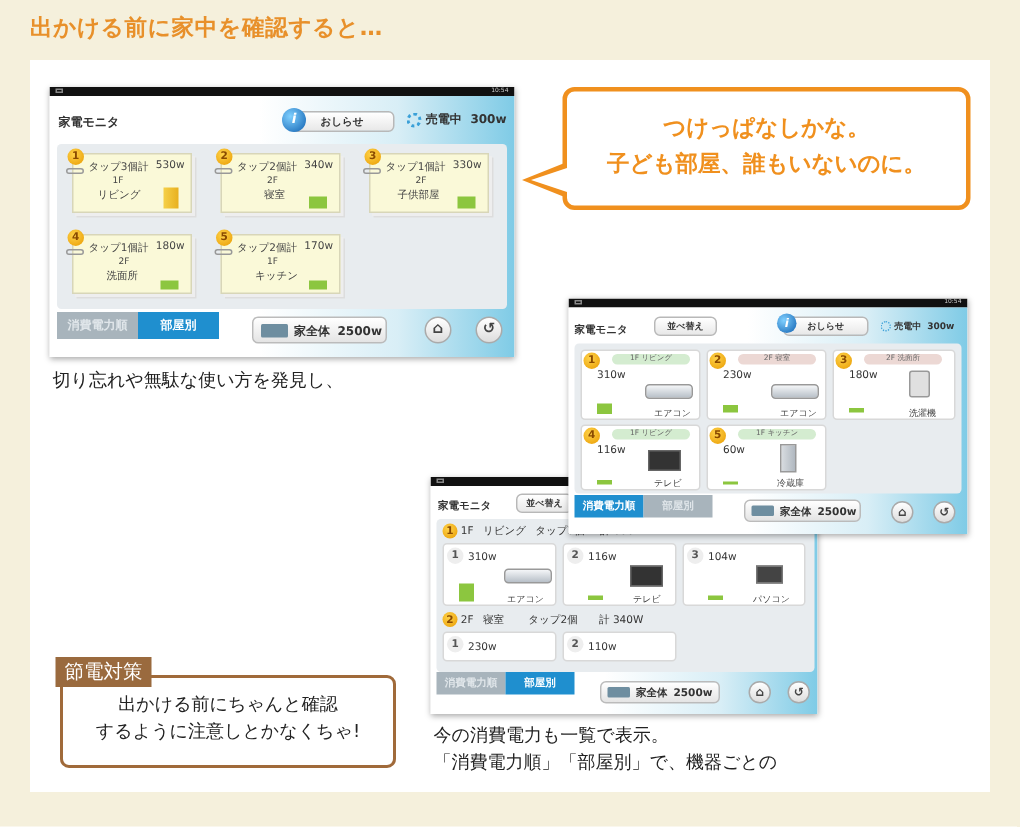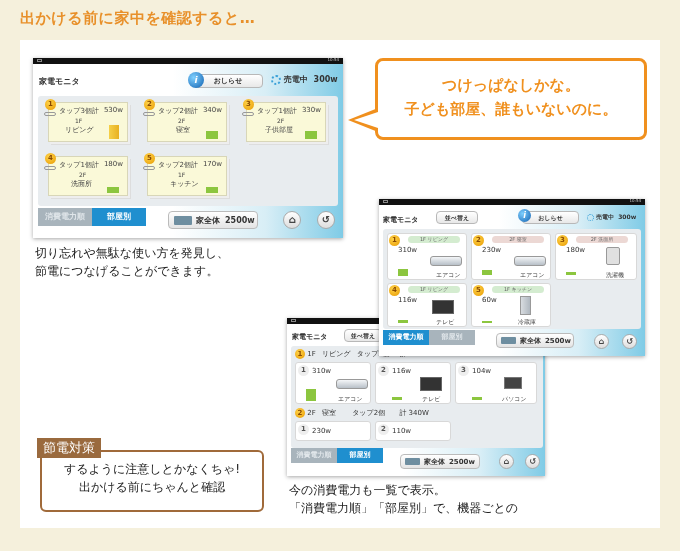--- a/index.html
+++ b/index.html
@@ -131,21 +131,20 @@
       <span>家全体</span>
       <span style="margin-left:5px;">2500w</span>
     </div>
     <div class="circbtn" style="left:250px;top:147px;width:18px;height:18px;font-size:10px;line-height:16px;"><span>⌂</span></div>
     <div class="circbtn" style="left:284px;top:147px;width:18px;height:18px;font-size:10px;line-height:16px;"><span>↺</span></div>
   </div>
 </div>
 
 <div class="caption" style="left:35px;top:244px;">
   <div>切り忘れや無駄な使い方を発見し、</div>
-  <div>節電につなげることができます。</div>
 </div>
 
 <div class="bubble-tail"></div>
 <div class="bubble">
   <div>つけっぱなしかな。</div>
   <div>子ども部屋、誰もいないのに。</div>
 </div>
 <div class="bubble-tail-in"></div>
 
 <div class="tablet" style="left:287px;top:318px;width:258px;height:158px;">
@@ -289,21 +288,21 @@
       <span class="house-icon" style="width:15px;height:7px;"></span>
       <span>家全体</span>
       <span style="margin-left:4px;">2500w</span>
     </div>
     <div class="circbtn" style="left:215px;top:129px;width:15px;height:15px;font-size:8px;line-height:13px;"><span>⌂</span></div>
     <div class="circbtn" style="left:243px;top:129px;width:15px;height:15px;font-size:8px;line-height:13px;"><span>↺</span></div>
   </div>
 </div>
 
 <div class="tipbox">
+  <div>出かける前にちゃんと確認</div>
   <div>するように注意しとかなくちゃ!</div>
-  <div>出かける前にちゃんと確認</div>
 </div>
 <div class="tiplabel">節電対策</div>
 
 <div class="caption" style="left:289px;top:481px;">
   <div>今の消費電力も一覧で表示。</div>
   <div>「消費電力順」「部屋別」で、機器ごとの</div>
 </div>
 
 </body></html>

